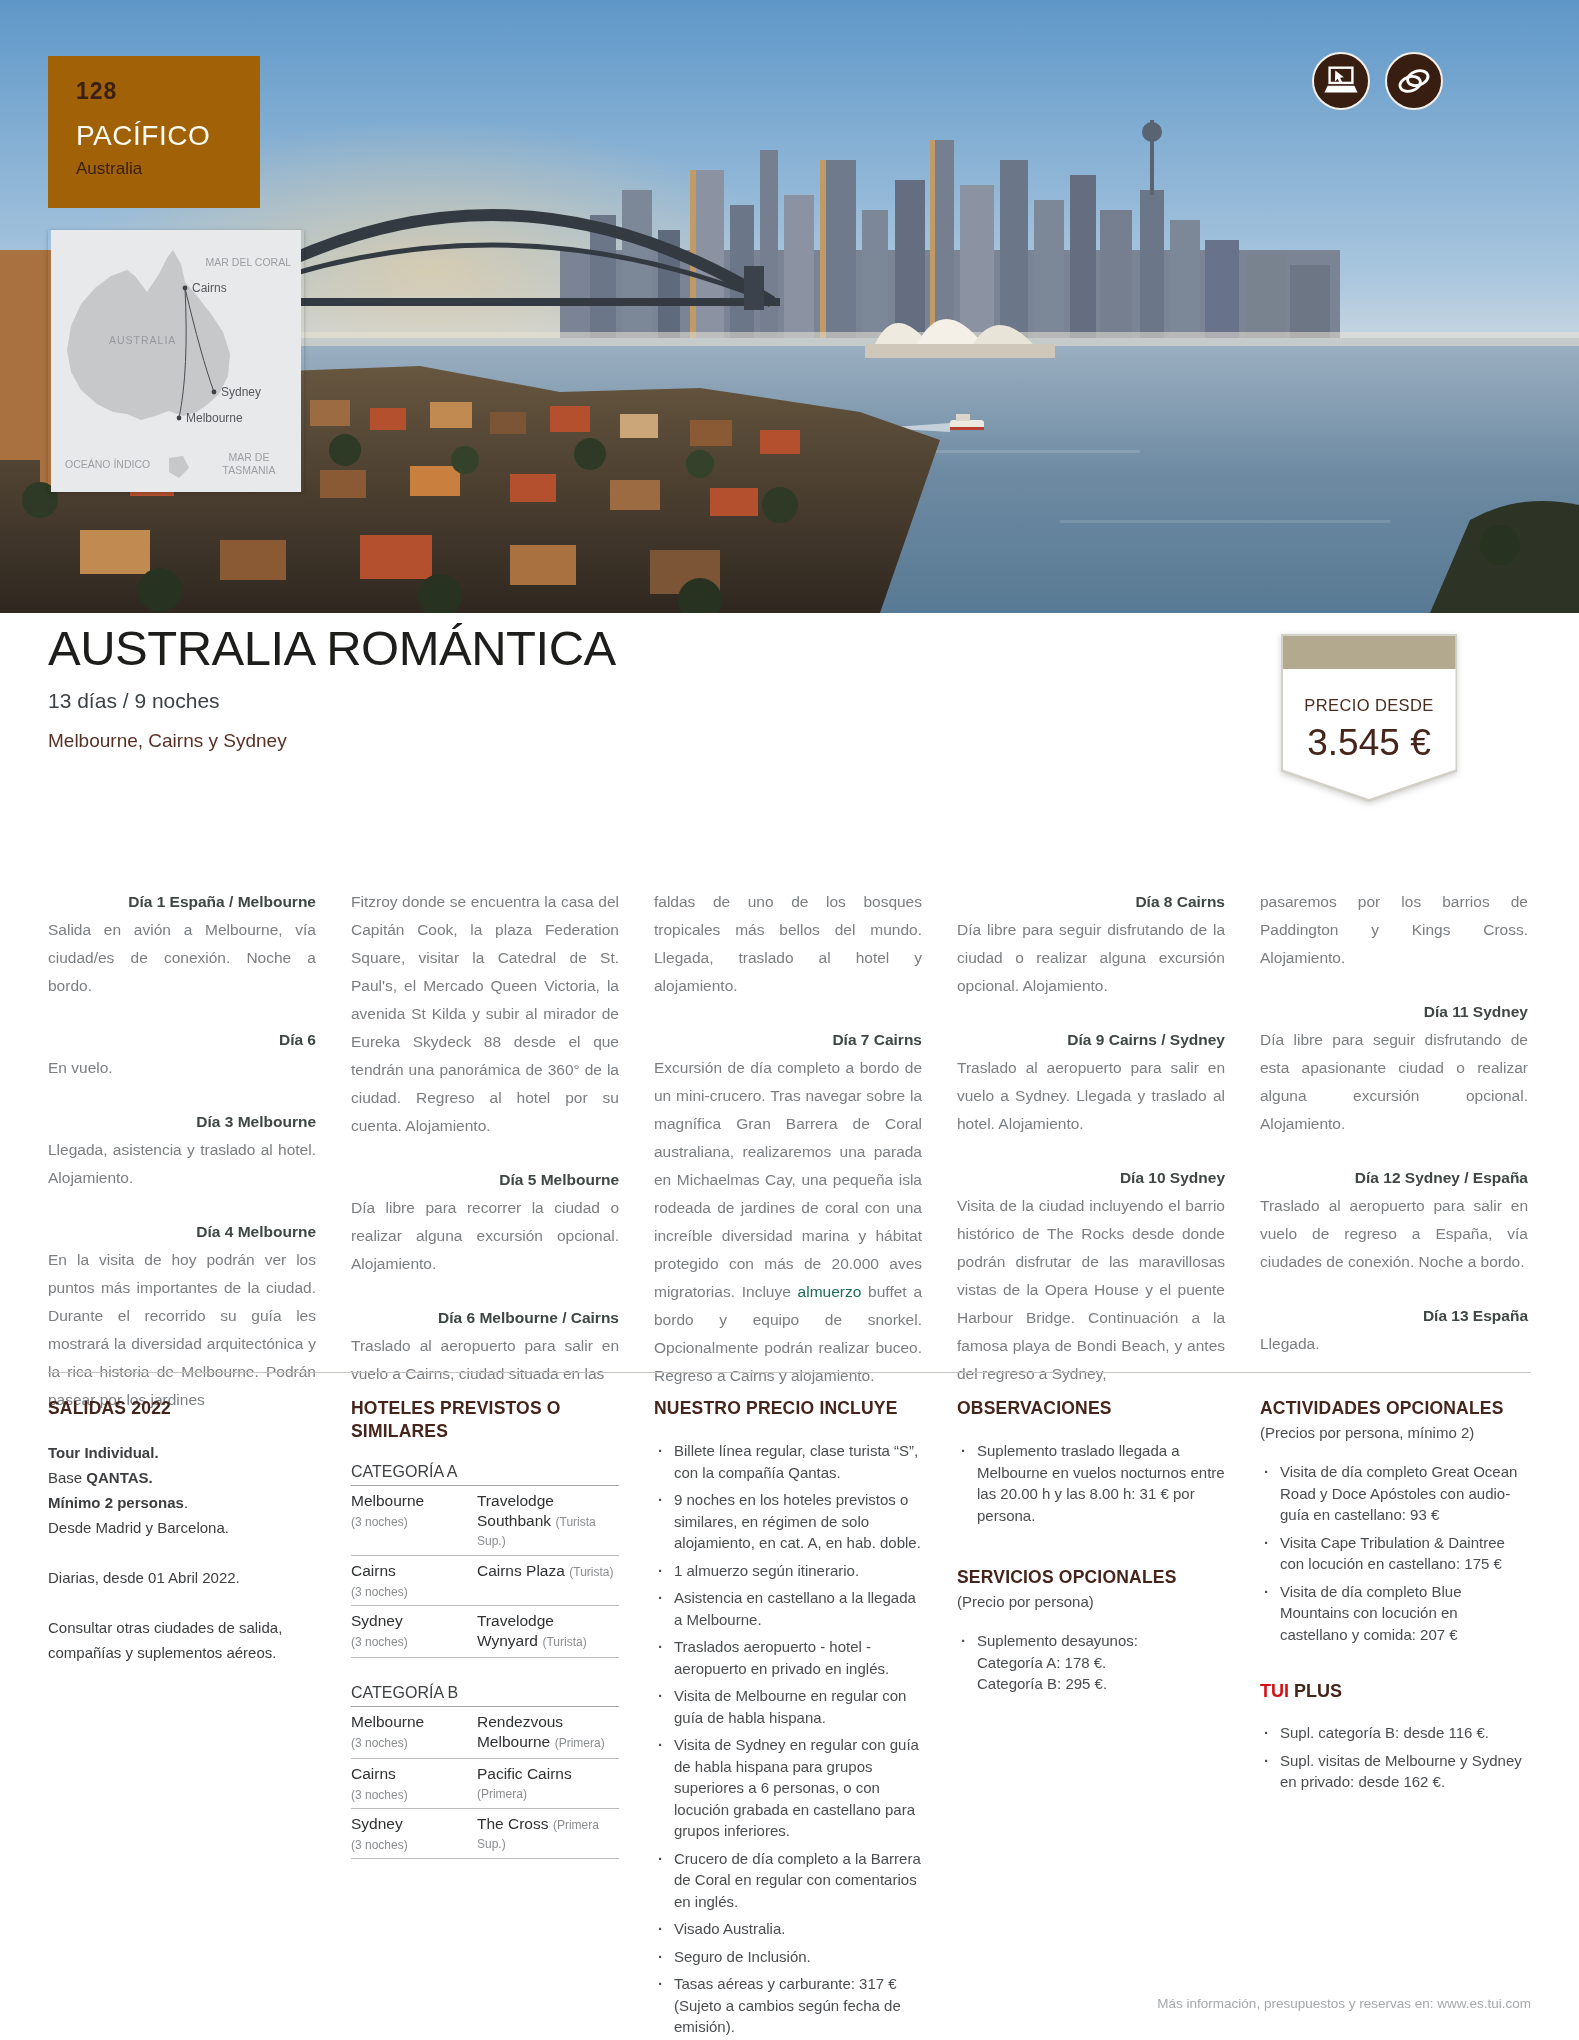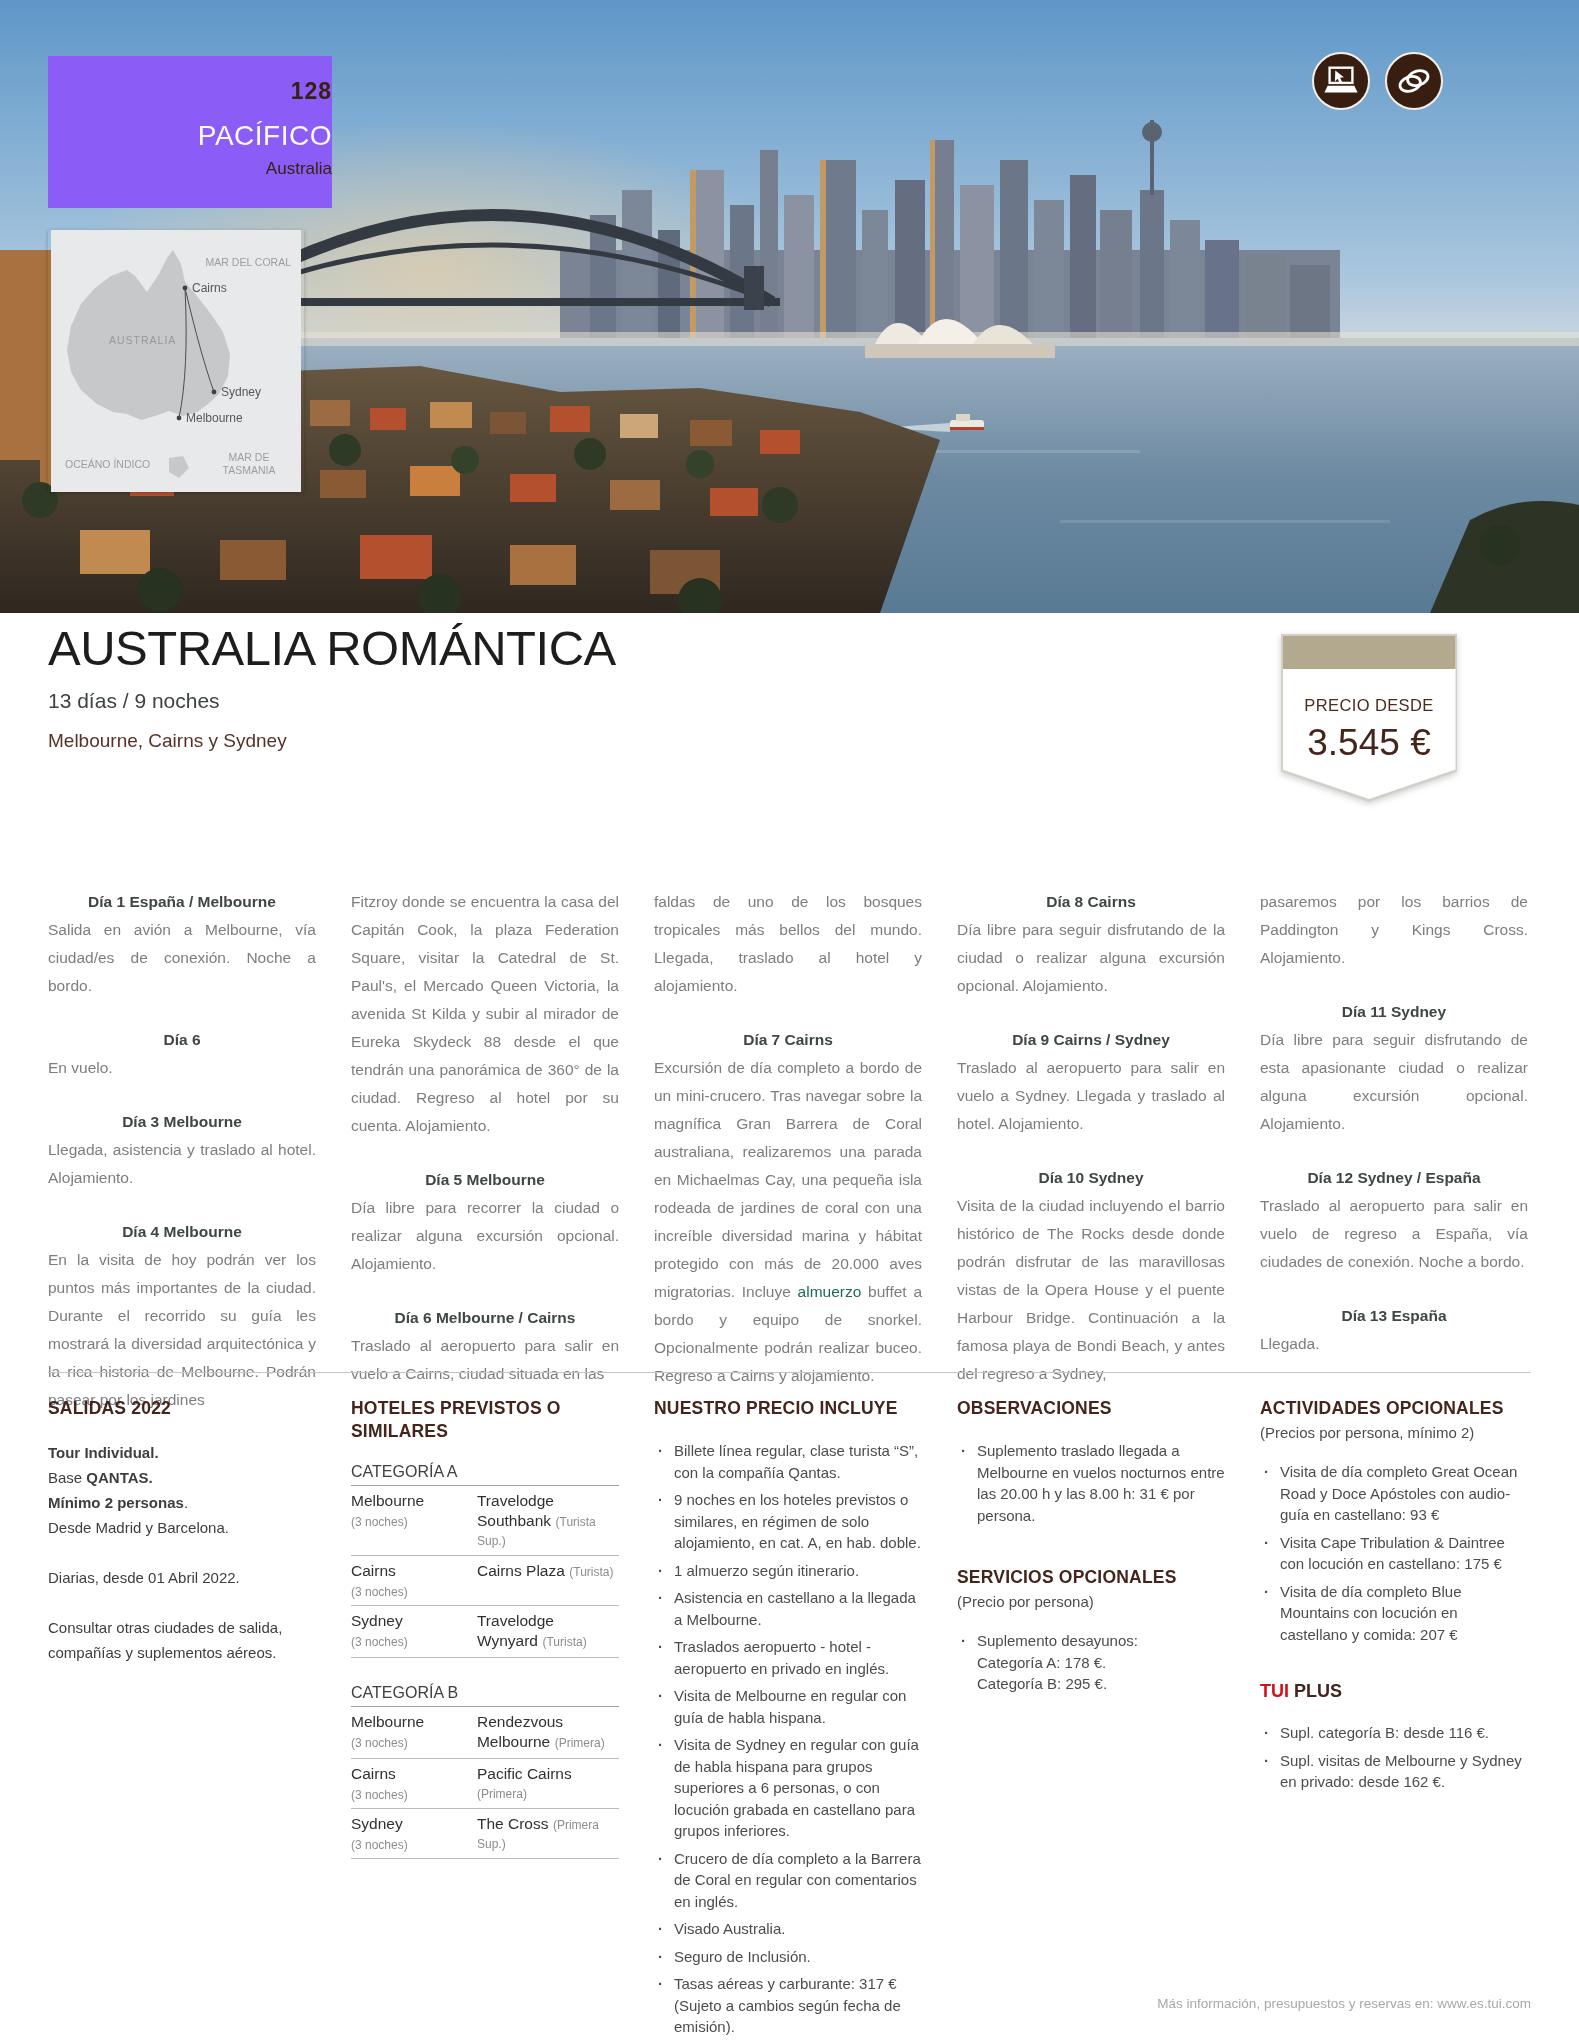--- a/index.html
+++ b/index.html
@@ -7,22 +7,22 @@
   body {
     width:1579px; height:2040px; position:relative; overflow:hidden;
     background:#ffffff; font-family:"Liberation Sans", sans-serif;
     -webkit-font-smoothing:antialiased;
   }
   
   .hero { position:absolute; left:0; top:0; width:1579px; height:613px; overflow:hidden; }
   .hero svg { display:block; width:100%; height:100%; }
 
   .header-box {
-    position:absolute; left:48px; top:56px; width:284px; height:152px;
-    background:#8b5cf6; padding:22px 0 0 28px;text-align:right;
+    position:absolute; left:48px; top:56px; width:212px; height:152px;
+    background:#a16207; padding:22px 0 0 28px;
   }
   .header-box .num { font-size:23px; font-weight:700; color:#3a2013; letter-spacing:1px; }
   .header-box .region { font-size:28px; font-weight:400; color:#fbfbf4; margin-top:15px; letter-spacing:0.5px; }
   .header-box .country { font-size:17px; color:#3a2013; margin-top:7px; }
 
   .map-box { position:absolute; left:48px; top:230px; width:256px; height:262px; box-shadow:0 1px 4px rgba(0,0,0,0.25); }
   .map-box svg { display:block; width:100%; height:100%; }
 
   .hero-icons { position:absolute; left:1312px; top:52px; display:flex; gap:15px; }
   .icon-circle {
@@ -44,21 +44,21 @@
                   clip-path:polygon(0 0,100% 0,100% 82%,50% 100%,0 82%); }
   .ribbon-inner { position:absolute; left:1.5px; right:1.5px; top:1.5px; bottom:3px; background:#ffffff;
                   clip-path:polygon(0 0,100% 0,100% 82%,50% 100%,0 82%); }
   .ribbon-strip { height:33px; background:#b3a98f; }
   .ribbon-label { text-align:center; margin-top:27px; font-size:16.5px; color:#4b2b1d; letter-spacing:0.4px; }
   .ribbon-price { text-align:center; margin-top:7px; font-size:37px; font-weight:400; color:#45241a; }
 
   
   .itinerary { position:absolute; left:48px; top:888px; width:1483px; display:flex; gap:35px; }
   .icol { flex:0 0 268px; width:268px; font-size:15.5px; line-height:28px; color:#7b7e80; text-align:justify; }
-  .icol h4 { font-size:15.5px; line-height:28px; font-weight:700; color:#3e4743; margin:26px 0 0 0; text-align:center; }
+  .icol h4 { font-size:15.5px; line-height:28px; font-weight:700; color:#3e4743; margin:26px 0 0 0; text-align:right; }
   .icol h4.first { margin-top:0; }
   .icol p { margin:0; }
   .green-link { color:#1d6b56; }
 
   
   .bottom { position:absolute; left:48px; top:1372px; width:1483px; border-top:1px solid #c8c5c0;
             padding-top:24px; display:flex; gap:35px; }
   .bcol { flex:0 0 268px; width:268px; }
   .bhead { margin:0 0 20px 0; font-size:17.5px; font-weight:700; color:#44241b; letter-spacing:0.2px; line-height:23px; }
   .bhead.tight { margin-bottom:4px; }

